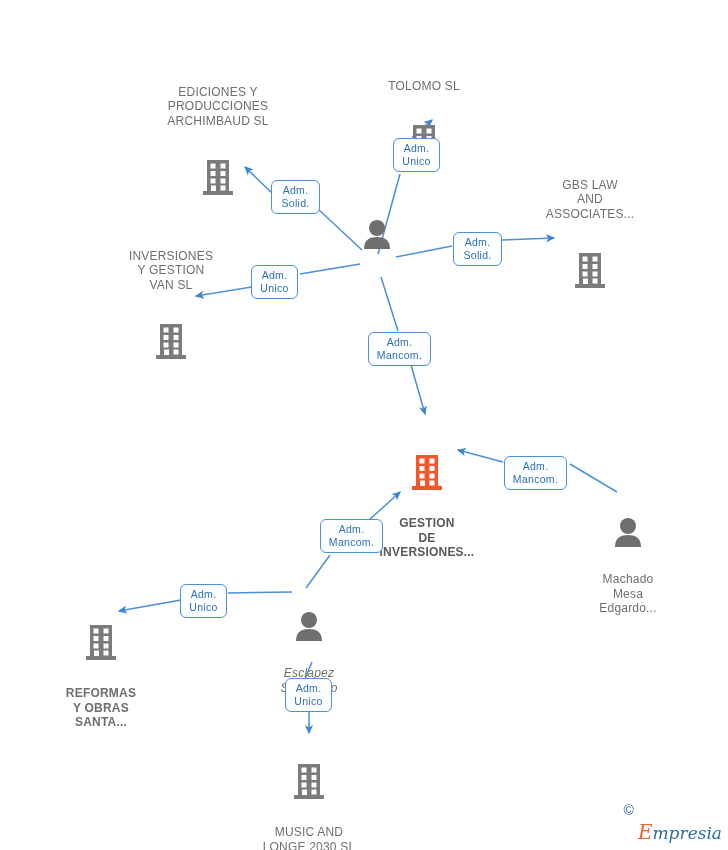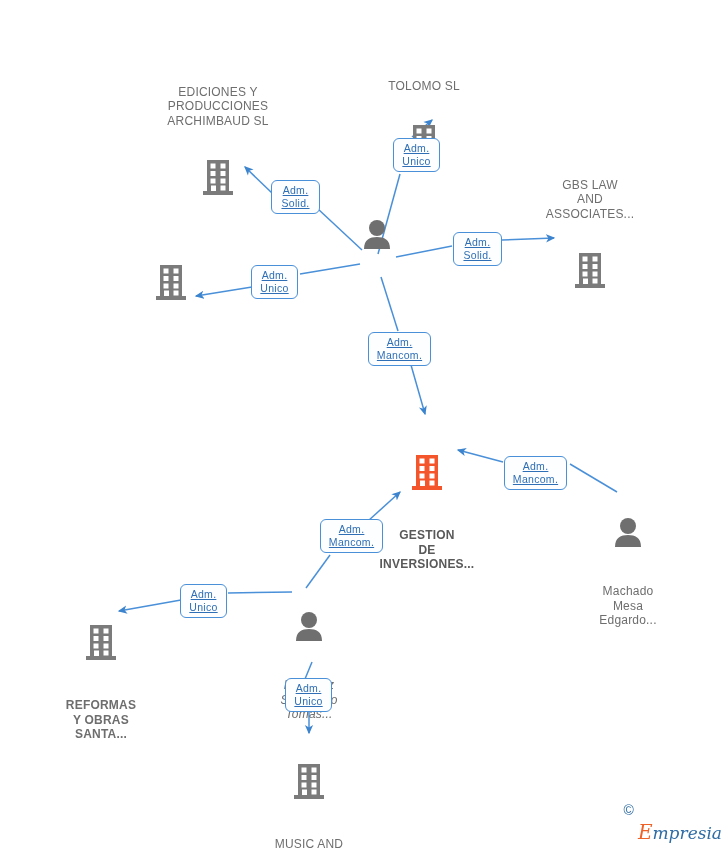--- a/index.html
+++ b/index.html
@@ -32,21 +32,21 @@
     line-height: 14.5px;
     white-space: pre-line;
     user-select: none;
   }
   .node .icon {
     display: block;
     margin: 0 auto;
   }
   .node .caption {
     display: block;
-    margin-top: 19px;
+    margin-top: 7px;
     color: #6e6e6e;
     letter-spacing: 0.2px;
   }
   .node .caption-above {
     display: block;
     margin-bottom: 1px;
     color: #6e6e6e;
     letter-spacing: 0.2px;
   }
   .node.highlight .caption {
@@ -61,21 +61,20 @@
     background: #fdfeff;
     color: #2f6fb5;
     font-size: 10.5px;
     line-height: 13px;
     text-align: center;
     padding: 3px 5px 3px 5px;
     white-space: pre-line;
     box-shadow: 0 0 0 0 rgba(0,0,0,0);
     letter-spacing: 0.3px;
     user-select: none;
-    text-decoration: underline;
   }
   #watermark {
     position: absolute;
     right: 6px;
     bottom: 6px;
     display: flex;
     align-items: center;
     gap: 4px;
     font-size: 17px;
     color: #2e6ca4;
@@ -190,20 +189,23 @@
         <rect x="19.5" y="13" width="5" height="5" fill="#ffffff"></rect>
         <rect x="9.5" y="20.5" width="5" height="5" fill="#ffffff"></rect>
         <rect x="19.5" y="20.5" width="5" height="5" fill="#ffffff"></rect>
         <rect x="10" y="27.5" width="5" height="5.5" fill="#ffffff"></rect>
         <rect x="19.5" y="27.5" width="5" height="5" fill="#ffffff"></rect>
       </svg>
     </span>
   </div>
 
   <div class="node" style="left:112px; top:234px; width:118px;">
+    <span class="caption-above">INVERSIONES
+Y GESTION
+VAN SL</span>
     <span class="icon">
       <svg width="34" height="38" viewBox="0 0 34 38">
         <rect x="6" y="2" width="22" height="31" fill="#7b7b7b"></rect>
         <rect x="2" y="33" width="30" height="4" fill="#7b7b7b"></rect>
         <rect x="9.5" y="5.5" width="5" height="5" fill="#ffffff"></rect>
         <rect x="19.5" y="5.5" width="5" height="5" fill="#ffffff"></rect>
         <rect x="9.5" y="13" width="5" height="5" fill="#ffffff"></rect>
         <rect x="19.5" y="13" width="5" height="5" fill="#ffffff"></rect>
         <rect x="9.5" y="20.5" width="5" height="5" fill="#ffffff"></rect>
         <rect x="19.5" y="20.5" width="5" height="5" fill="#ffffff"></rect>

